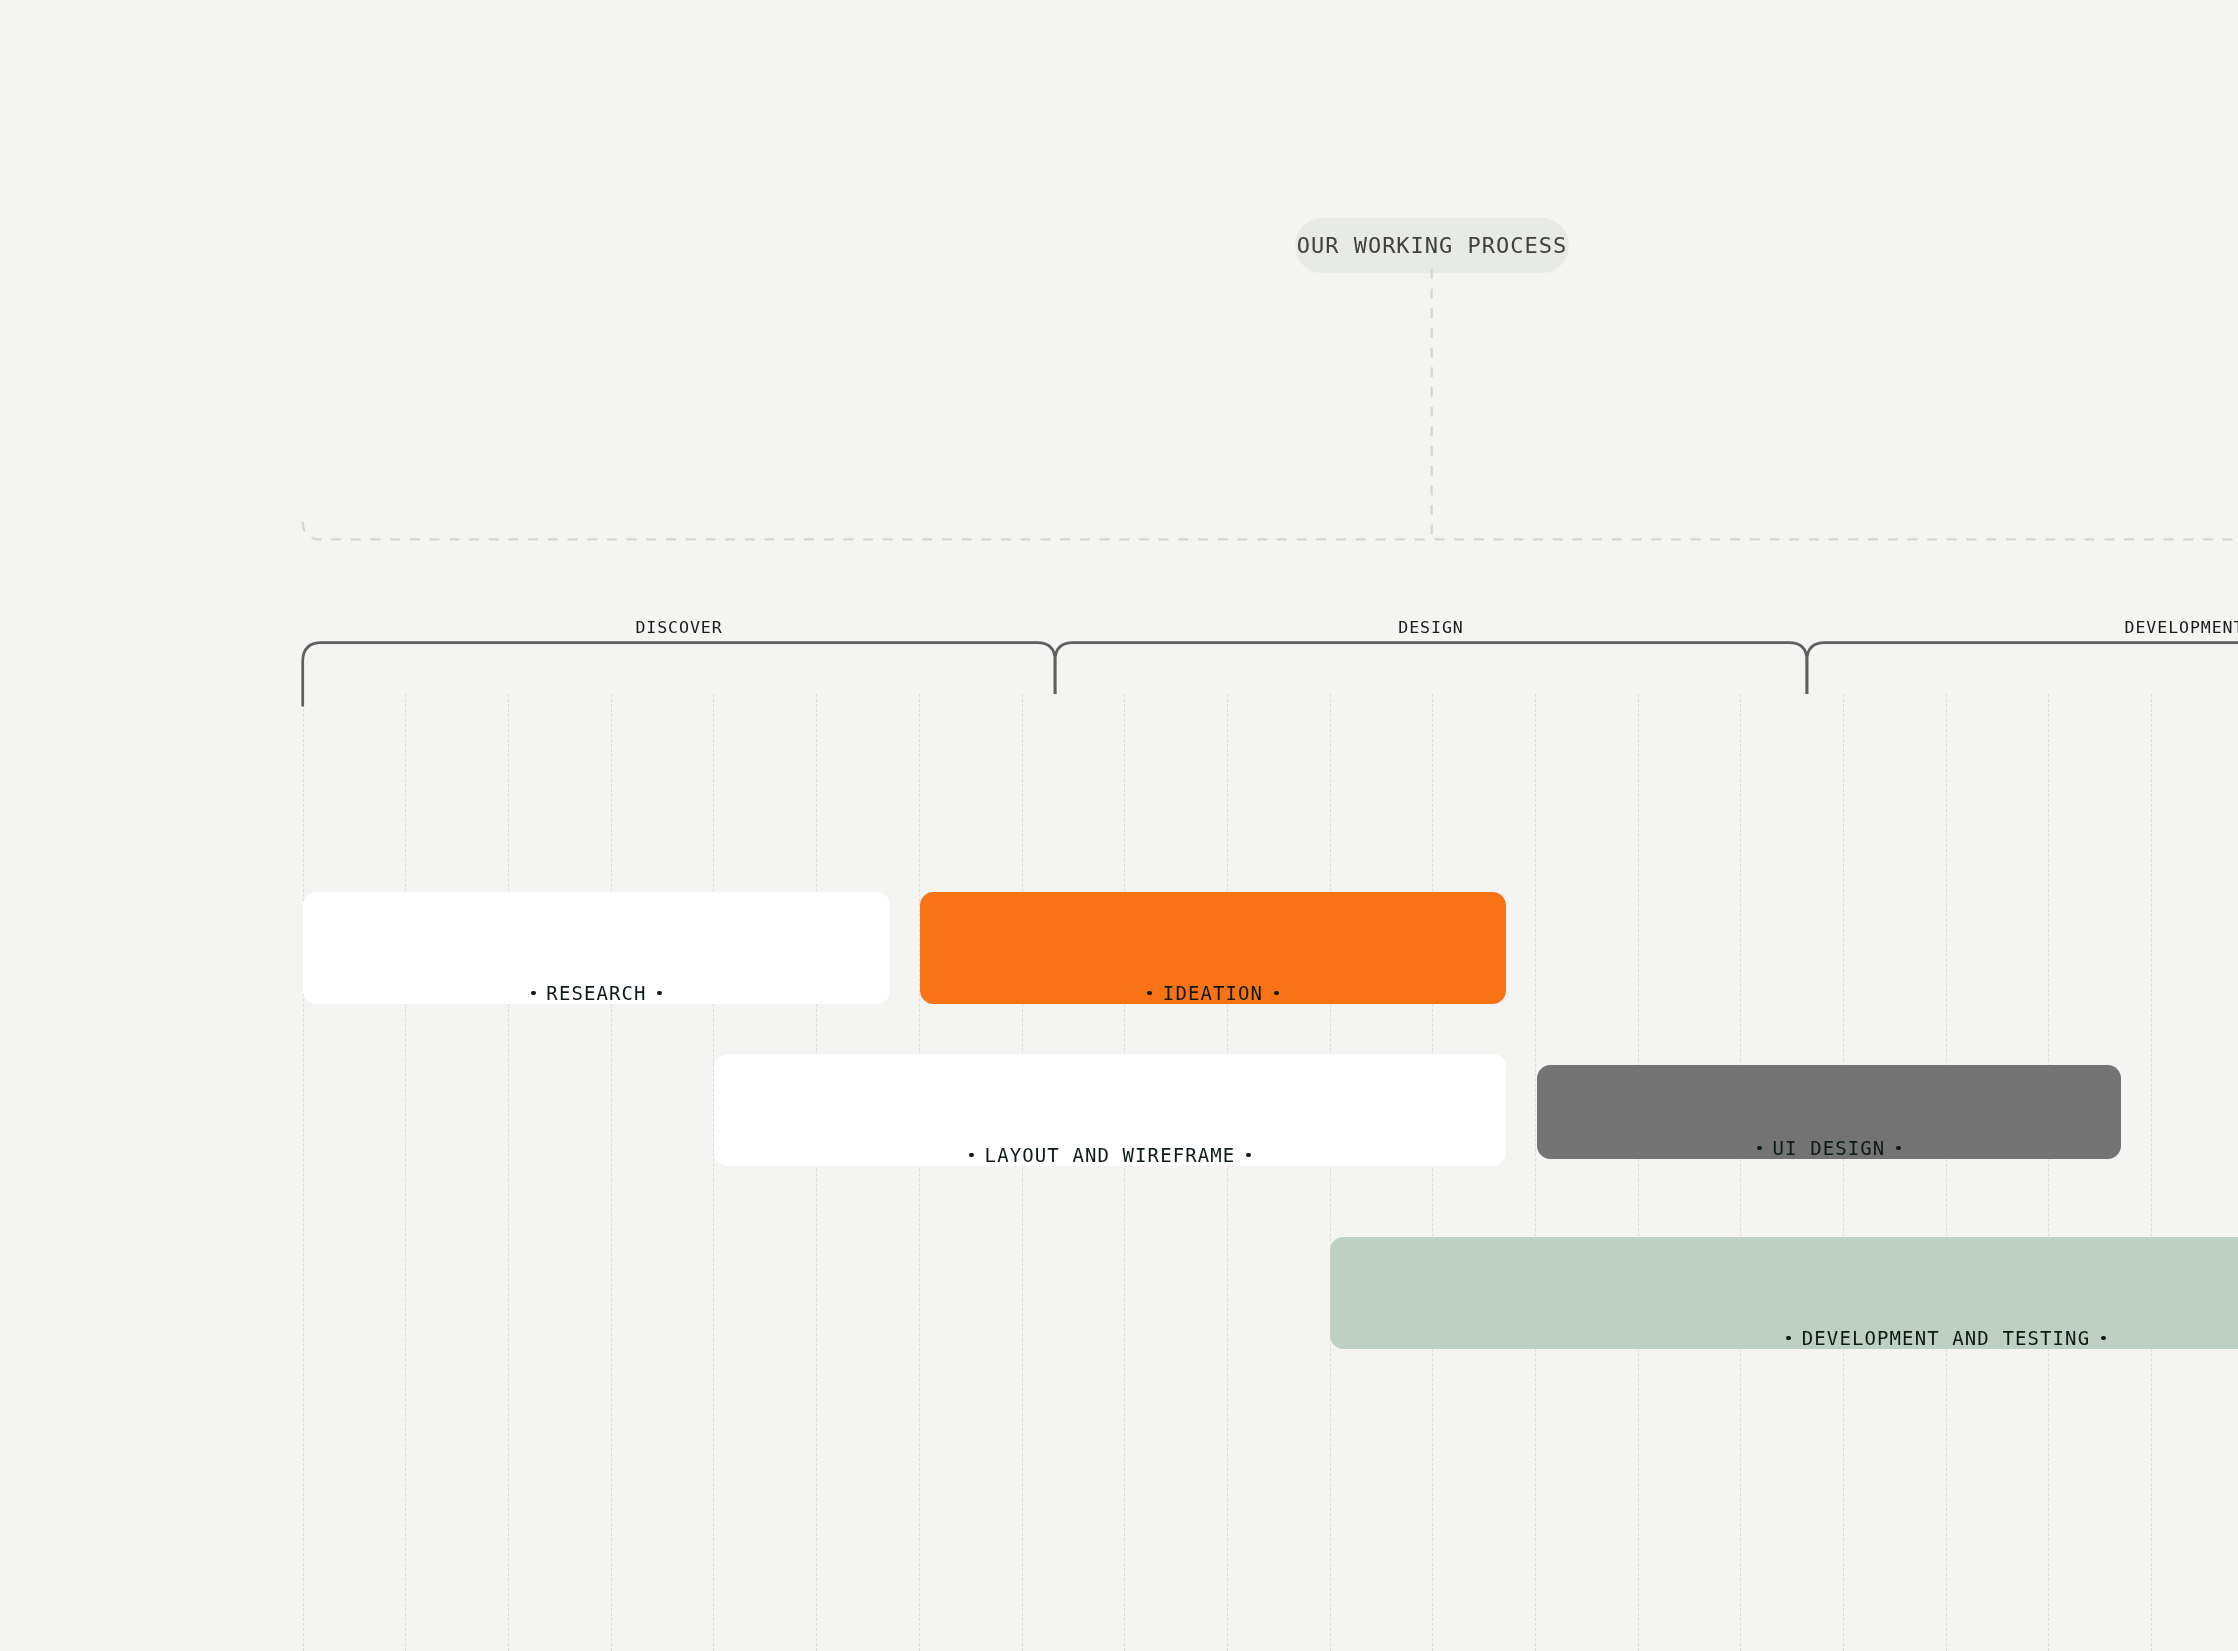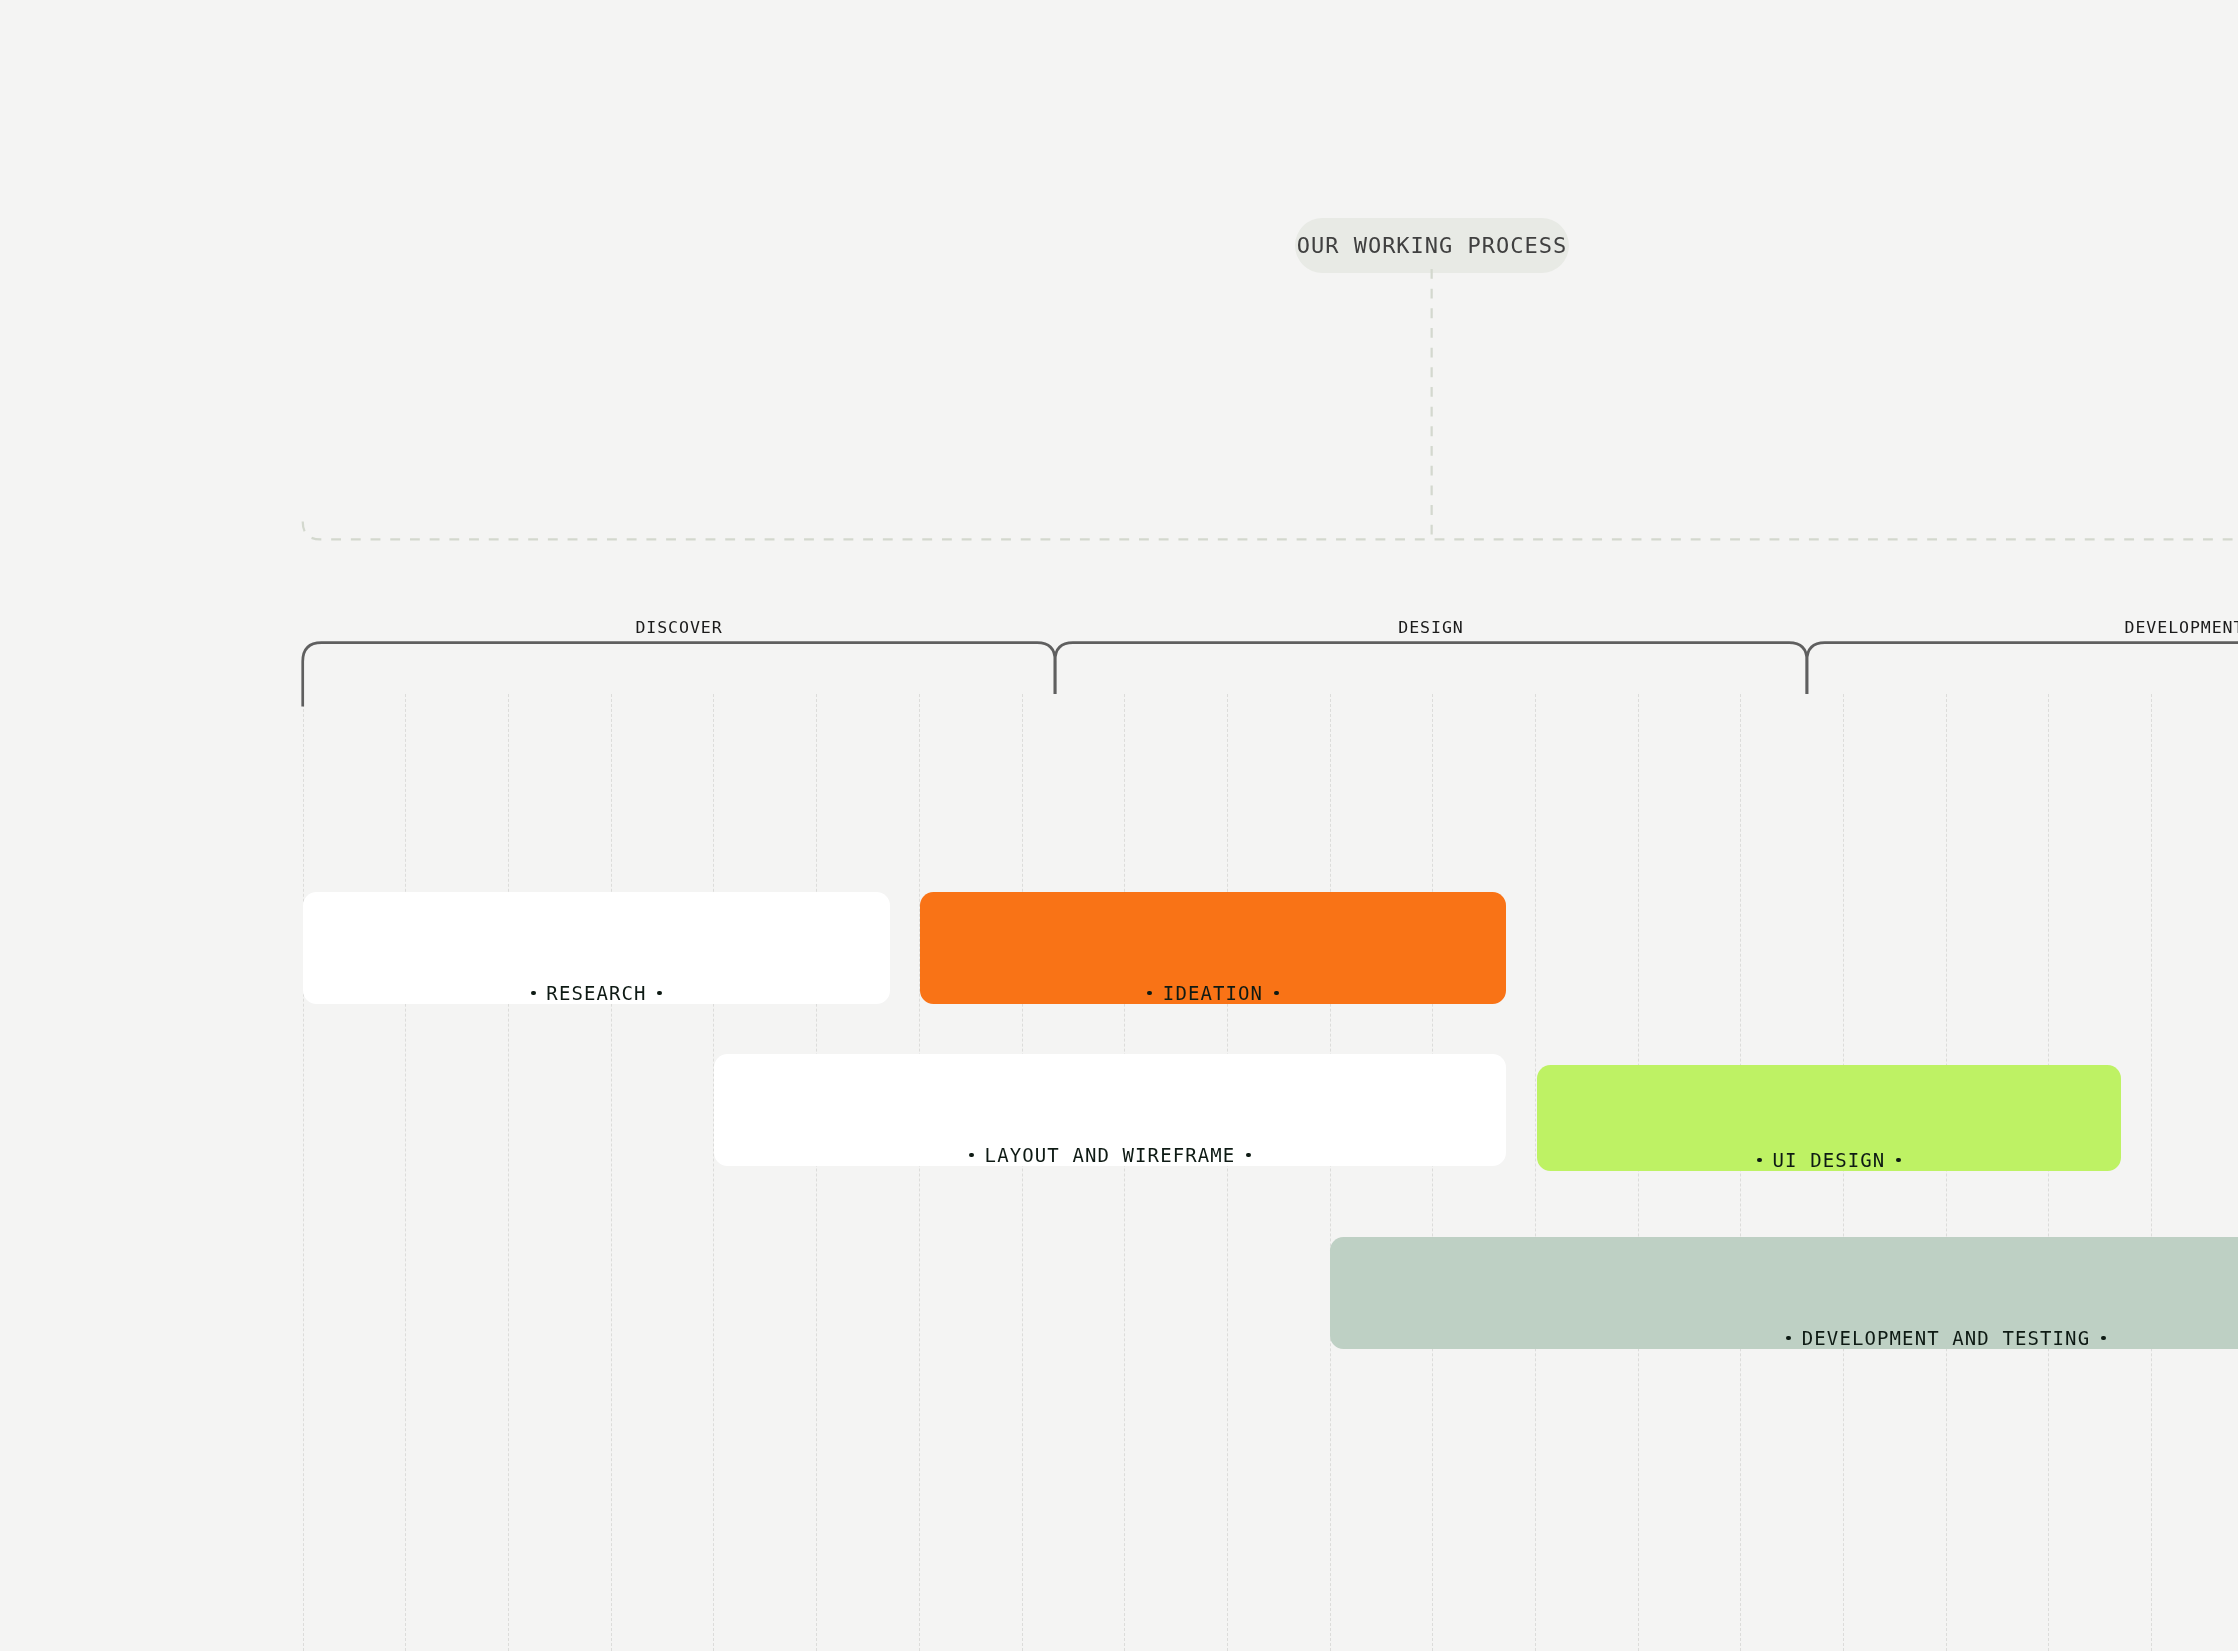--- a/index.html
+++ b/index.html
@@ -174,21 +174,21 @@
 </div>
 
 <div class="card" style="left:714px; top:1054px; width:792px; height:112px; background:#ffffff;">
   <span class="card-text">
     <i class="dot"></i>
     <b style="font-weight:normal">LAYOUT AND WIREFRAME</b>
     <i class="dot"></i>
   </span>
 </div>
 
-<div class="card" style="left:1537px; top:1065px; width:584px; height:106px; background:#bef264;">
+<div class="card" style="left:1537px; top:1065px; width:584px; height:94px; background:#737373;">
   <span class="card-text">
     <i class="dot"></i>
     <b style="font-weight:normal">UI DESIGN</b>
     <i class="dot"></i>
   </span>
 </div>
 
 <div class="card" style="left:1330px; top:1237px; width:1232px; height:112px; background:#bed0c4;">
   <span class="card-text">
     <i class="dot"></i>

